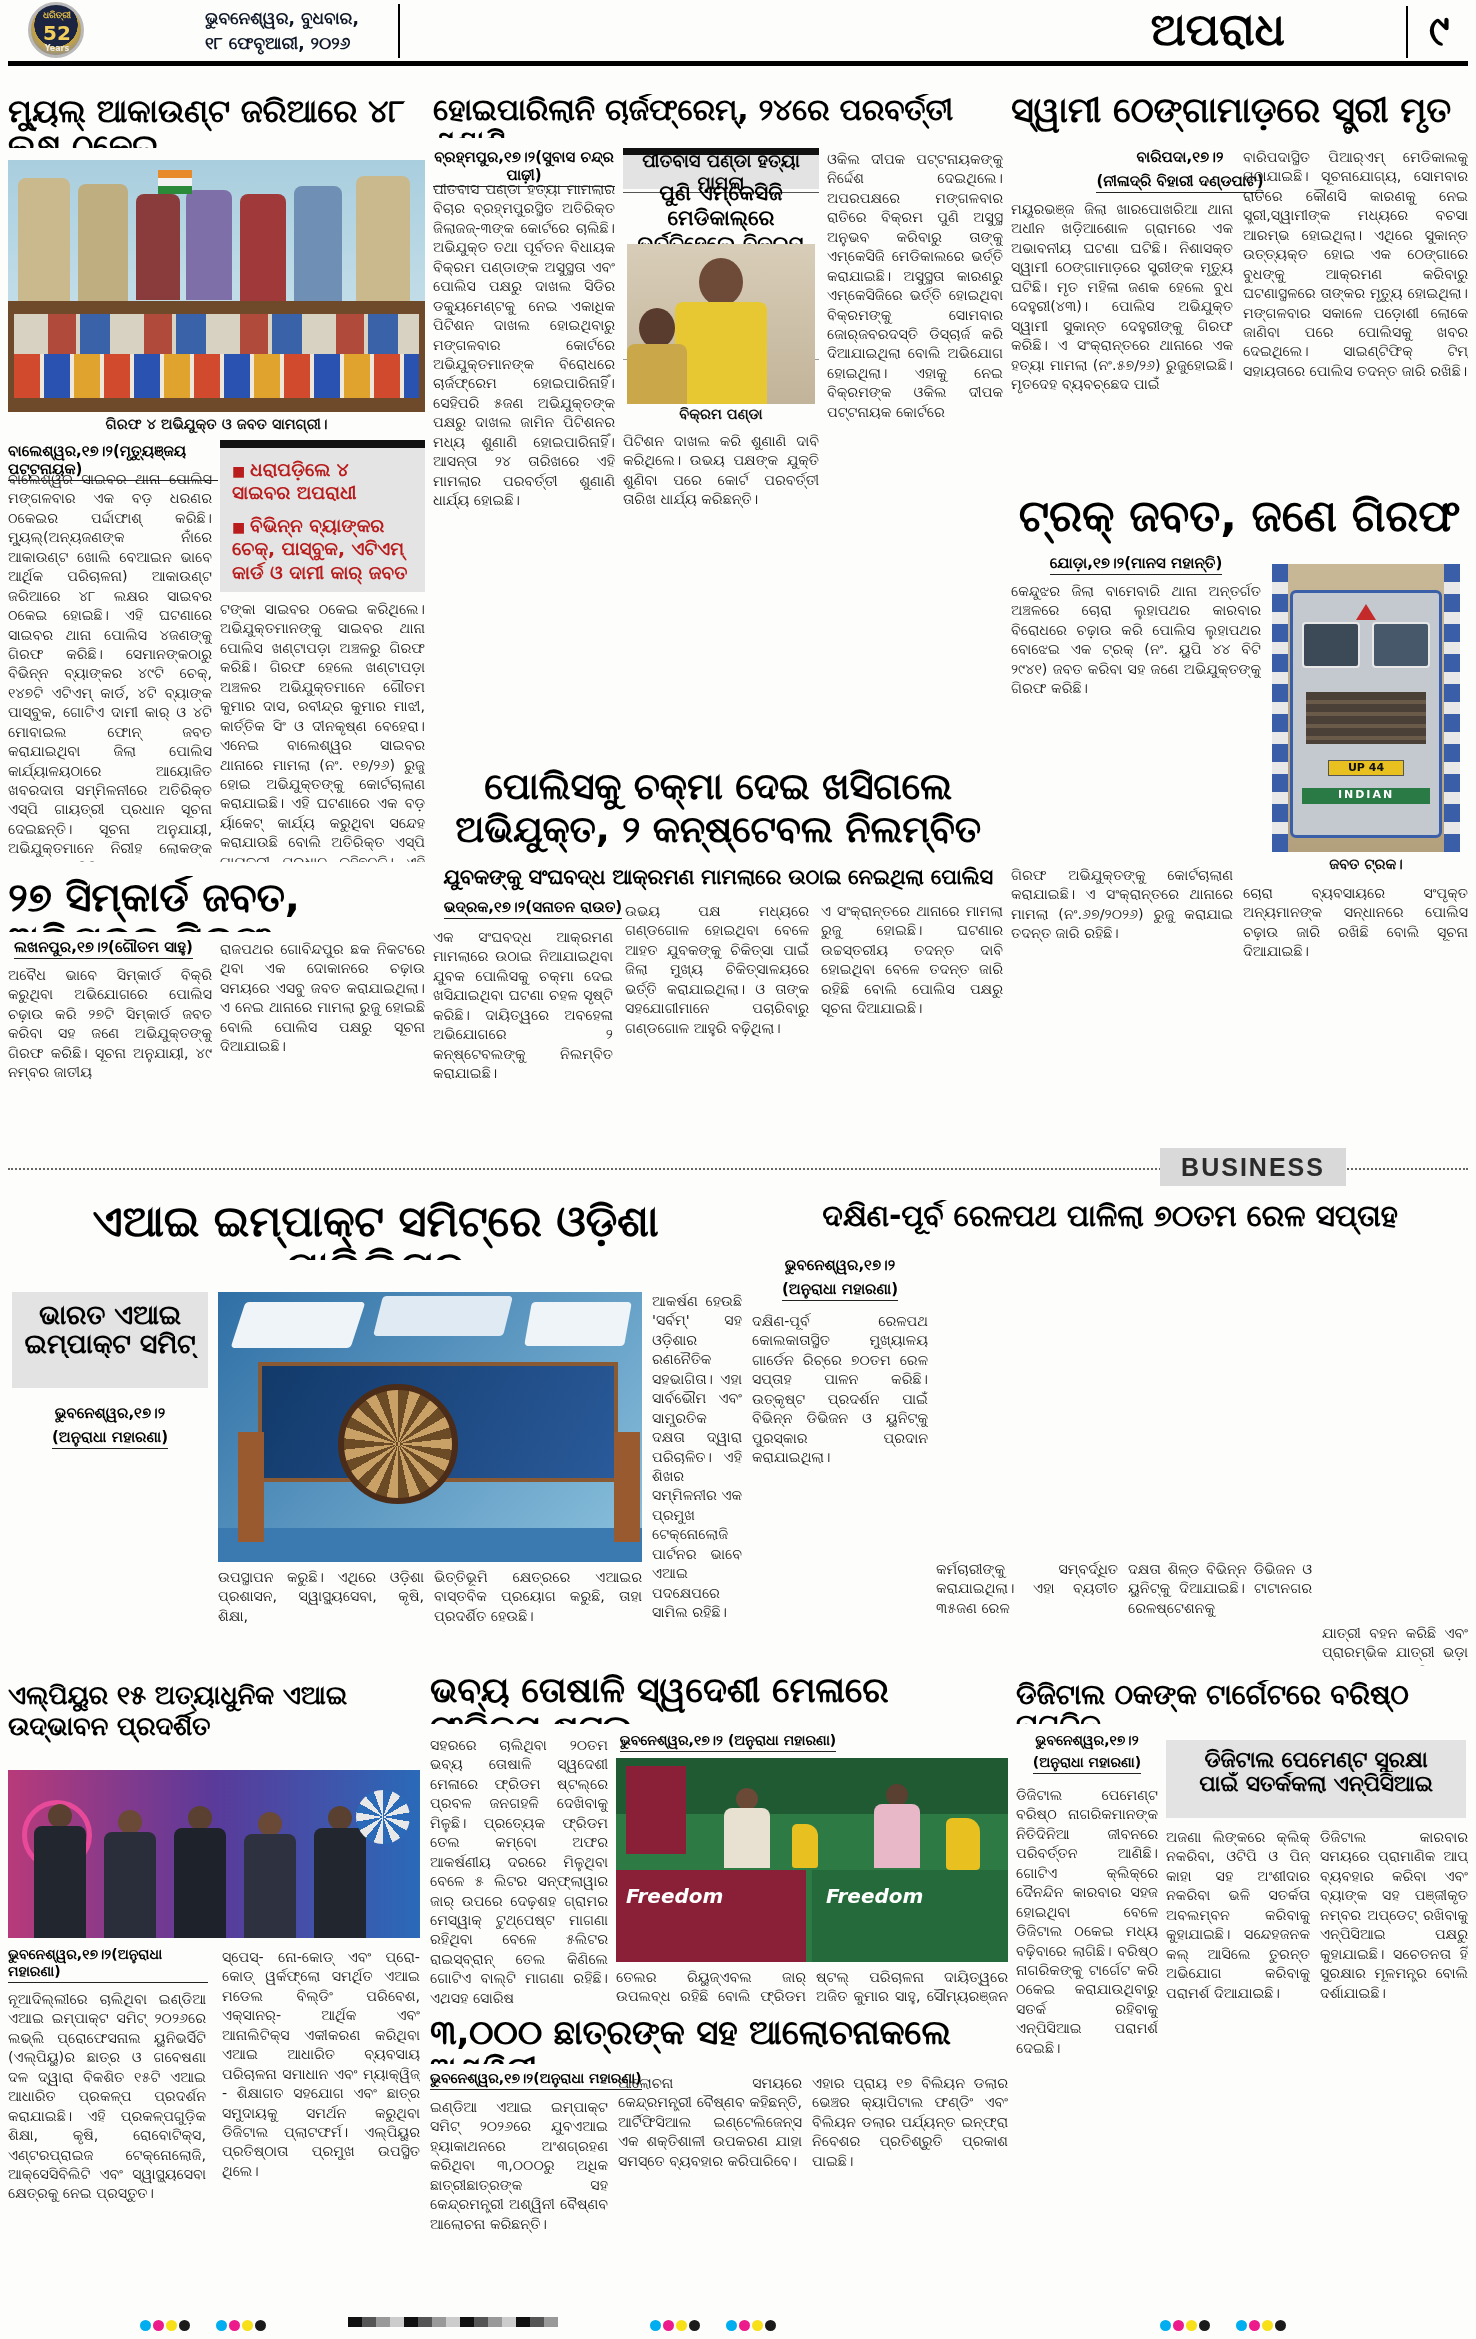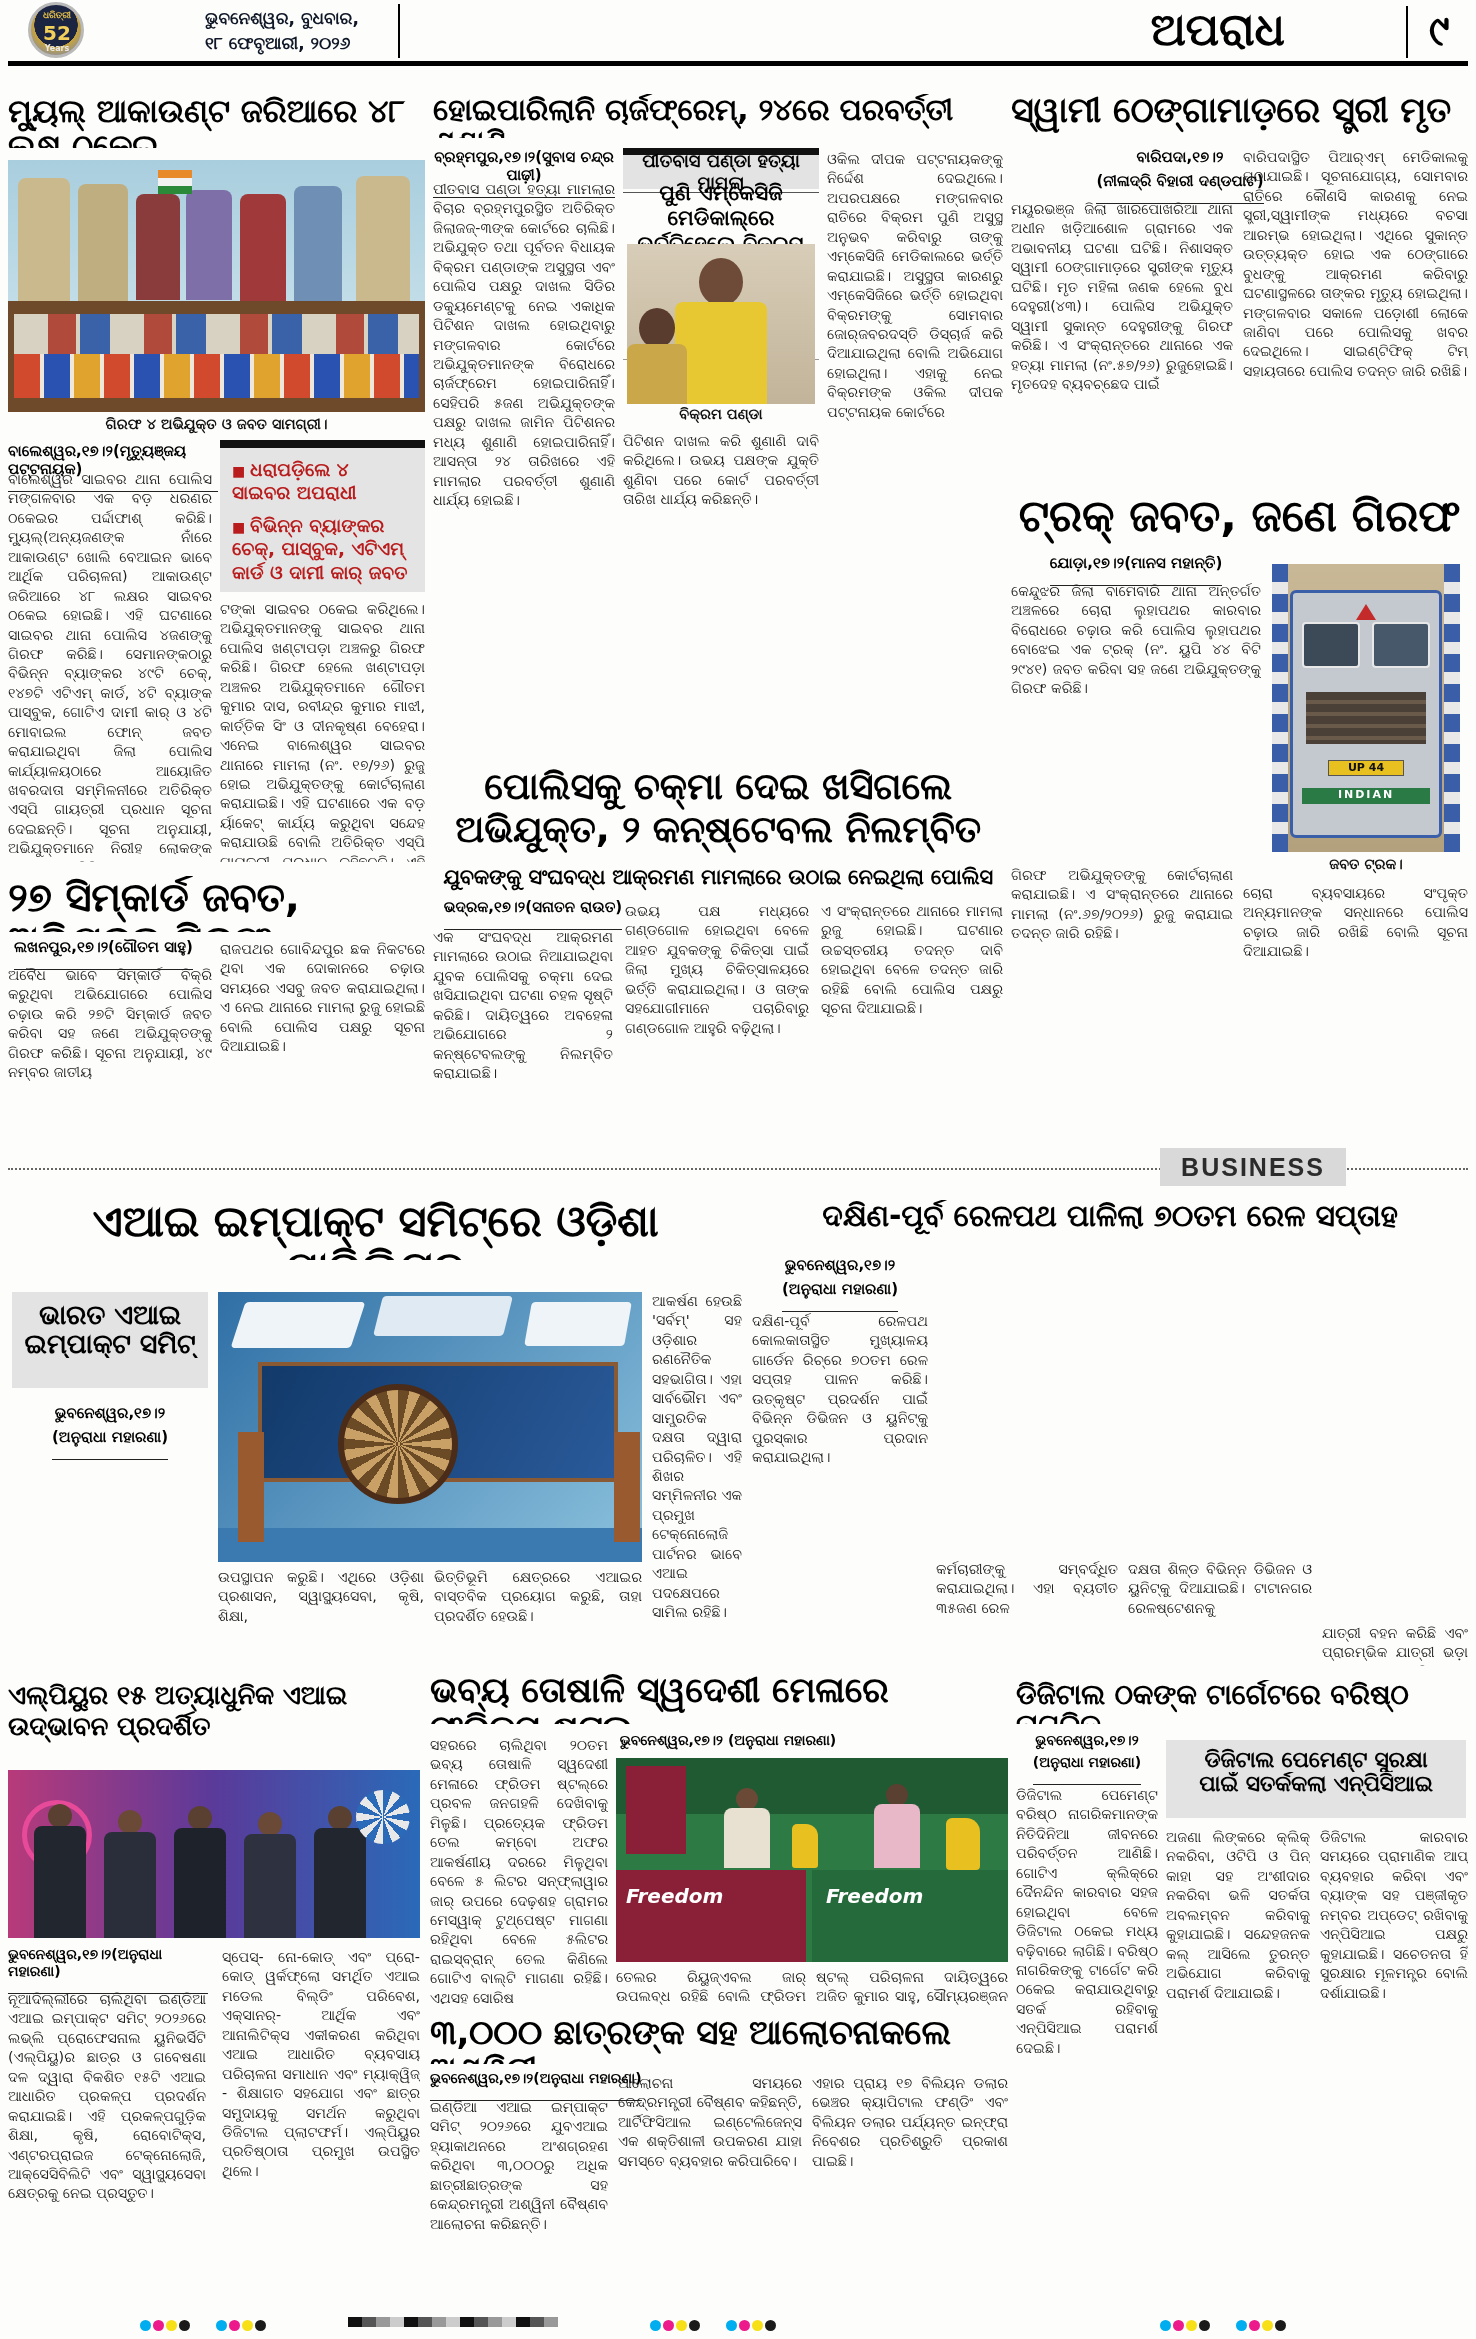--- a/index.html
+++ b/index.html
@@ -3,21 +3,21 @@
 <meta charset="utf-8">
 <style>
   *{margin:0;padding:0;box-sizing:border-box}
   html,body{background:#8a8a8a}
   .page{position:relative;width:1476px;height:2339px;background:#fdfdfb;margin:0 auto;
         font-family:"DejaVu Sans","Liberation Sans",sans-serif;color:#141414;overflow:hidden}
   .abs{position:absolute}
   .hl{font-weight:700;color:#000;line-height:1.08;letter-spacing:-.3px;overflow:hidden}
   .bt{font-size:14.3px;line-height:1.36;text-align:justify;overflow:hidden;color:#1b1b1b}
   .dl{font-weight:700;font-size:15px;color:#000;overflow:hidden}
-  .dl.u{border-bottom:1.5px solid #222;display:inline-block;padding-bottom:13px}
+  .dl.u{border-bottom:1.5px solid #222;display:inline-block;padding-bottom:2px}
   .cap{font-size:14.5px;font-weight:600;text-align:center;color:#111;overflow:hidden}
   .photo{position:absolute;overflow:hidden;background:#b9b3a6}
   .rule-h{position:absolute;background:#000}
   .rule-v{position:absolute;background:#000}
   .graybox{background:#e3e3e3}
   .bulletbox{background:#e4e4e4;border-top:8px solid #111;padding:10px 12px 8px 12px}
   .bullet{font-weight:700;font-size:18.5px;line-height:1.25;margin-bottom:10px;color:#b91c1c}
   .bullet::before{content:"■ ";font-size:14px}
   .kicker{font-weight:700;text-align:center;color:#000;display:flex;align-items:center;justify-content:center}
   .ctr{text-align:center}

